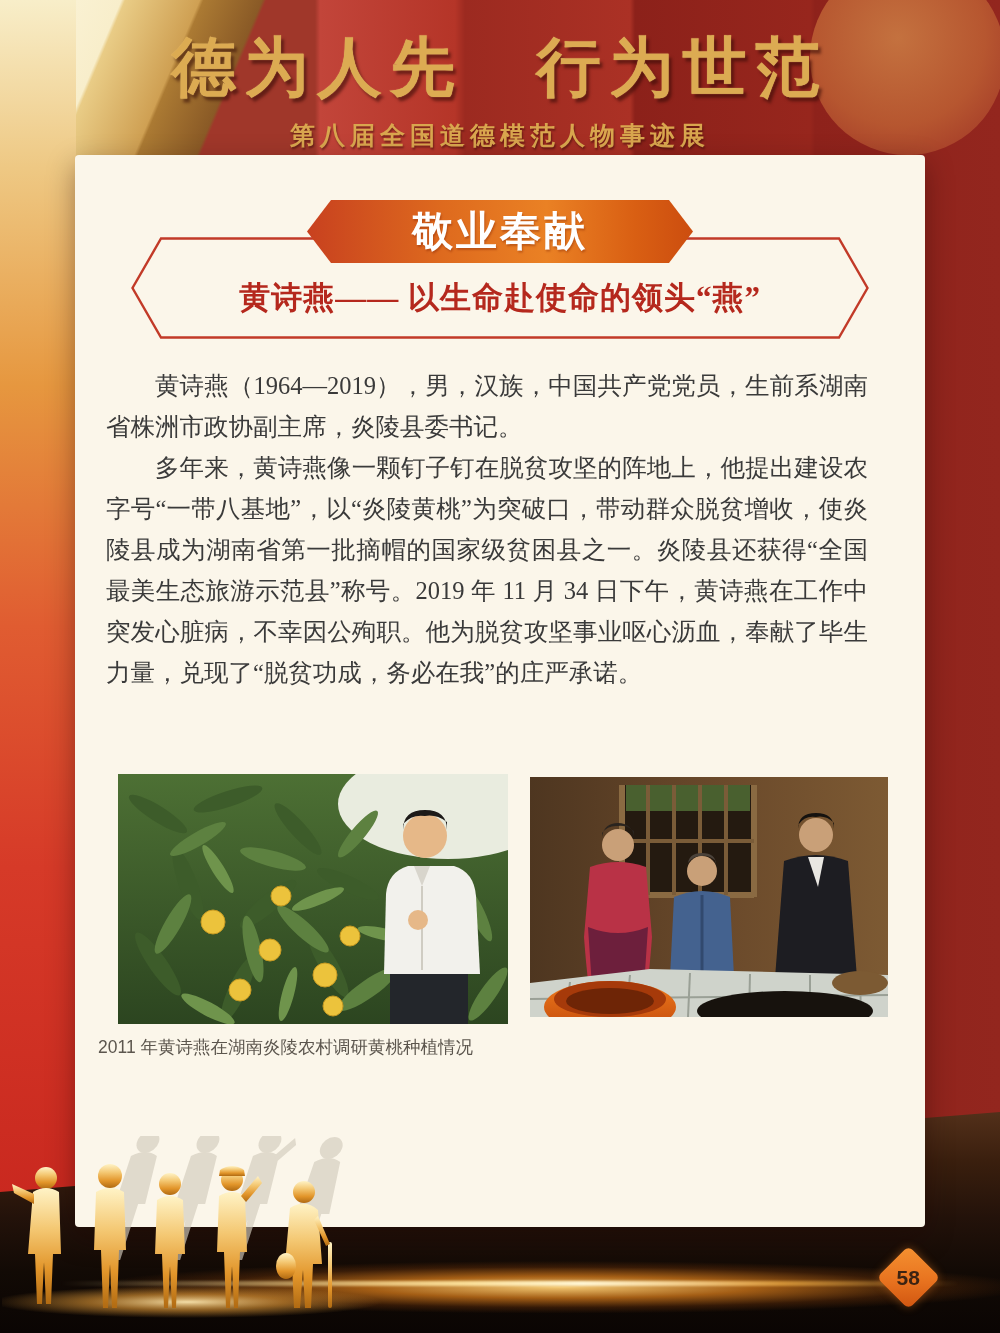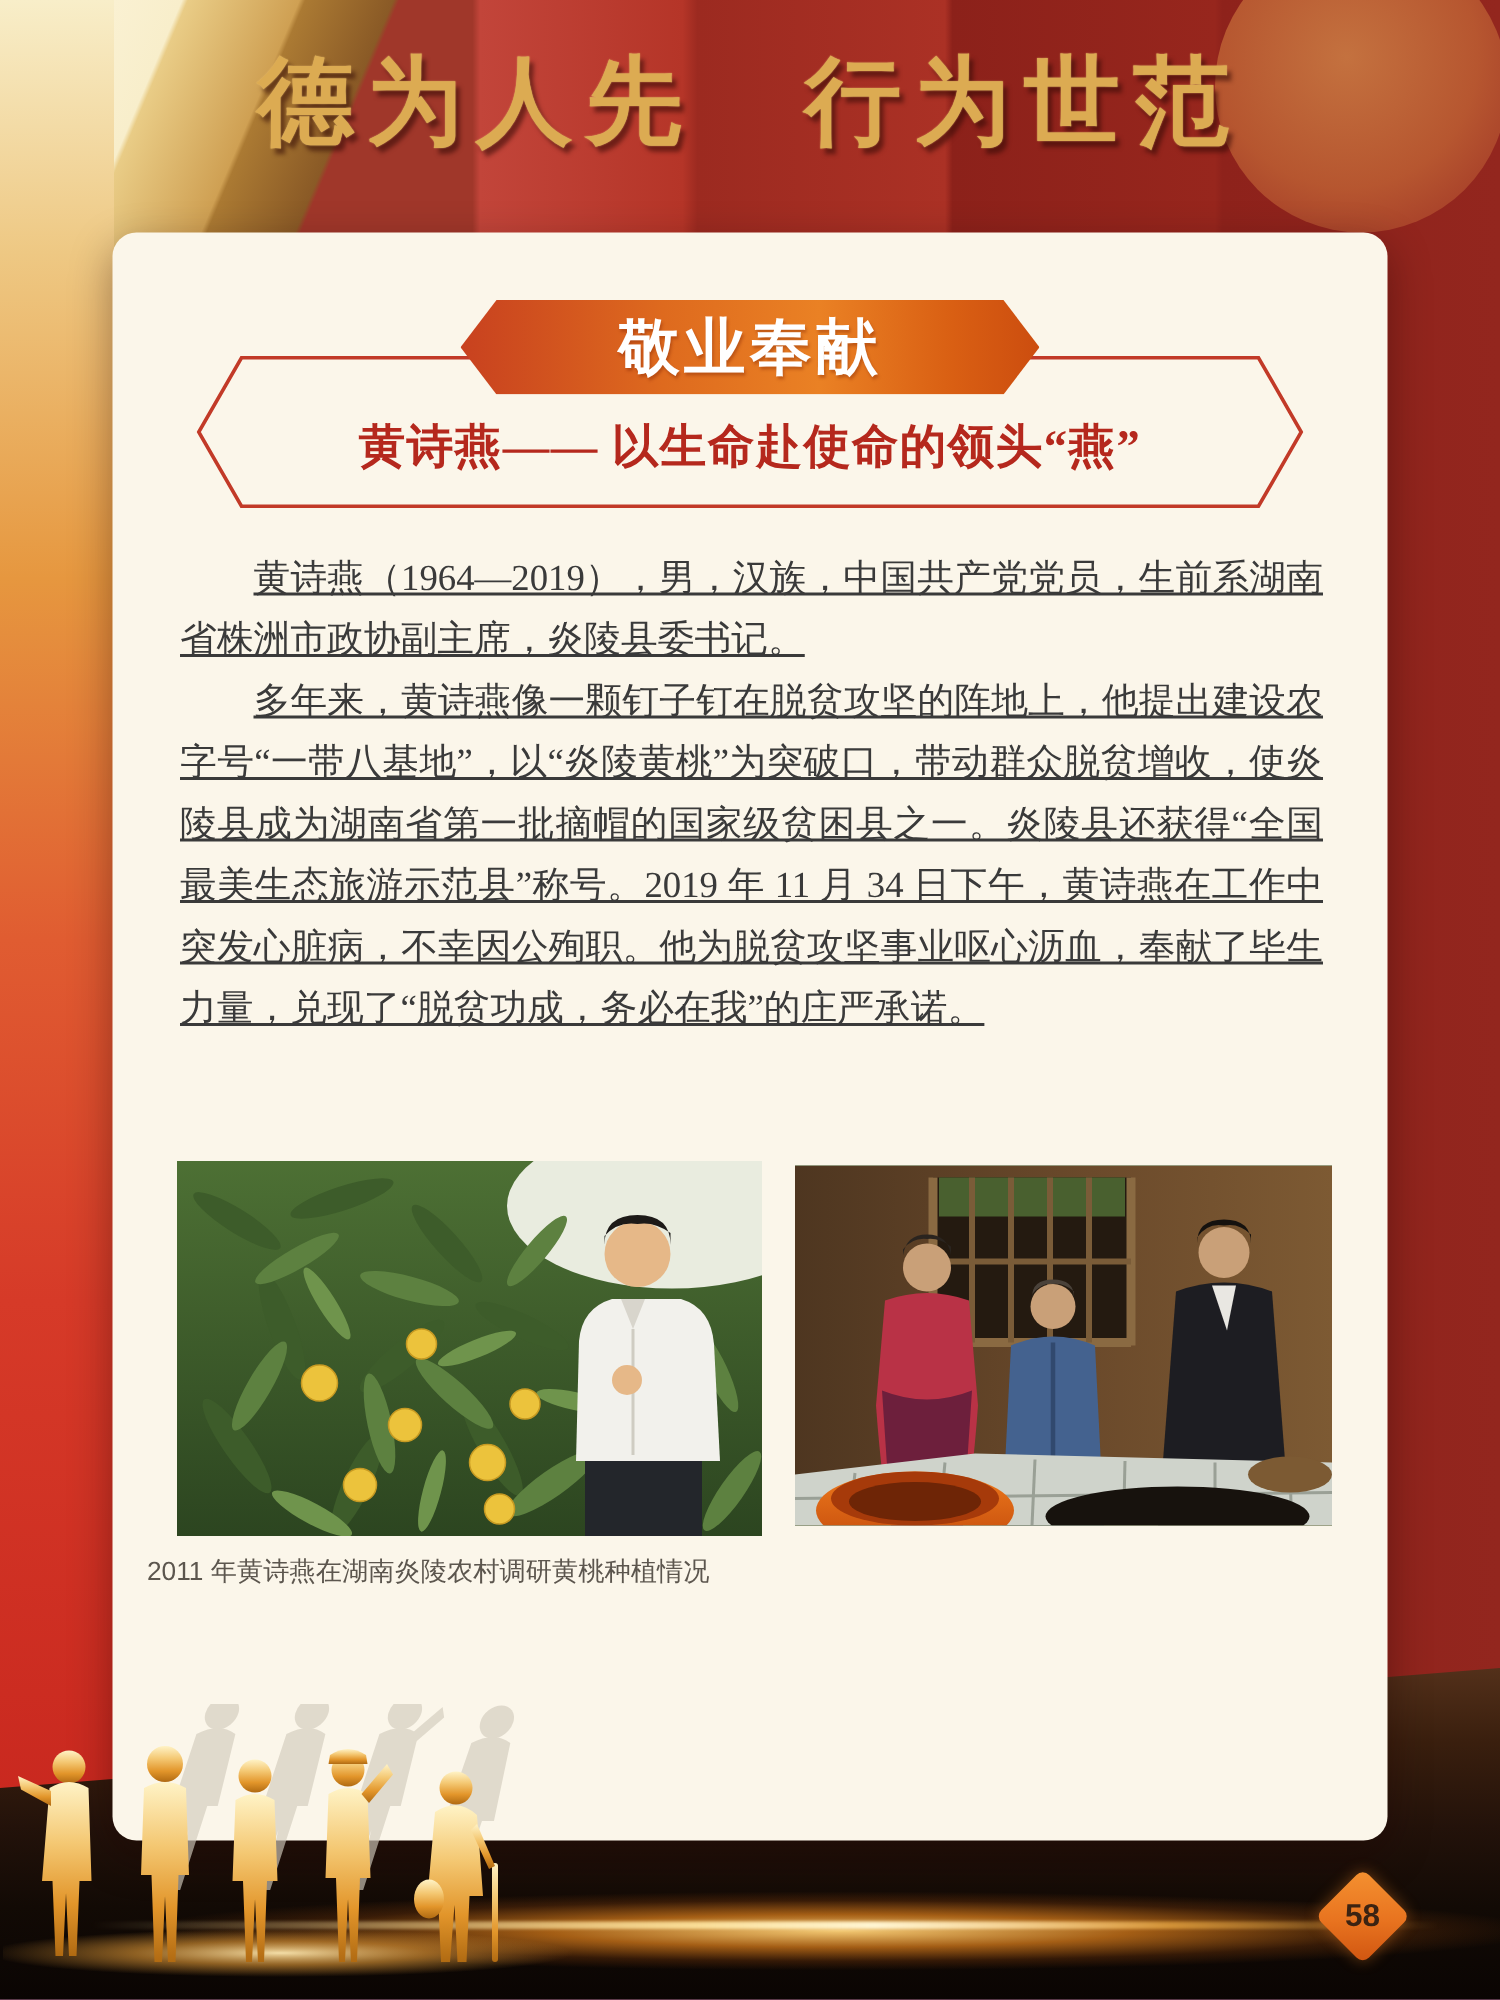--- a/index.html
+++ b/index.html
@@ -69,21 +69,21 @@
   .header-subtitle {
     margin-top:8px;
     font-family:"Liberation Sans", sans-serif;
     font-size:25px; font-weight:bold; letter-spacing:5px;
     color:#d9a64e;
     text-shadow:1px 2px 2px rgba(50,10,5,.5);
   }
   
   .card {
     position:absolute; left:75px; top:155px; width:850px; height:1072px;
-    background:#fbf6ea; border-radius:16px;
+    background:#fbf6ea; border-radius:4px;
     box-shadow:0 10px 28px rgba(30,5,0,.38);
   }
   
   .headline-frame { position:absolute; left:56px; top:82px; width:738px; height:102px; }
   .headline-text {
     position:absolute; left:0; top:122px; width:850px;
     text-align:center;
     font-size:31px; font-weight:bold; color:#b5281d; letter-spacing:1px;
   }
   
@@ -93,24 +93,23 @@
     clip-path:polygon(24px 0, calc(100% - 24px) 0, 100% 50%, calc(100% - 24px) 100%, 24px 100%, 0 50%);
     display:flex; align-items:center; justify-content:center;
     box-shadow:0 4px 8px rgba(120,30,0,.3);
   }
   .category-label {
     color:#ffffff; font-size:41px; font-weight:bold; letter-spacing:3px;
     text-shadow:1px 2px 2px rgba(120,30,0,.35);
   }
   
   .article {
-    position:absolute; left:45px; top:210px; width:762px;
+    position:absolute; left:31px; top:210px; width:762px;
     font-size:24.5px; line-height:41px; color:#3a3a3a;
     text-align:justify;
-    text-decoration:underline;
   }
   .article p { text-indent:2em; }
   
   .photo { position:absolute; overflow:hidden; background:#3c5428; }
   .photo-left  { left:43px;  top:619px; width:390px; height:250px; }
   .photo-right { left:455px; top:622px; width:358px; height:240px; }
   .caption {
     position:absolute; top:877px;
     font-family:"Liberation Sans", sans-serif;
     font-size:17.5px; color:#5c564e; line-height:30px;
@@ -141,20 +140,21 @@
   <div class="bg-red"></div>
   <div class="bg-circle"></div>
   <div class="bg-gold-deco"></div>
   <div class="bg-left-strip"></div>
   <div class="bg-bottom"></div>
   <div class="glow-band"></div>
   <div class="glow-core"></div>
 
   <div class="header">
     <div class="header-title">德为人先　行为世范</div>
+    <div class="header-subtitle">第八届全国道德模范人物事迹展</div>
   </div>
 
   <div class="card">
 
     <div class="headline-frame">
       <svg width="738" height="102" viewBox="0 0 738 102">
         <polygon points="30,1.5 708,1.5 736.5,51 708,100.5 30,100.5 1.5,51" fill="none" stroke="#c23a28" stroke-width="2.4"></polygon>
       </svg>
     </div>
 

